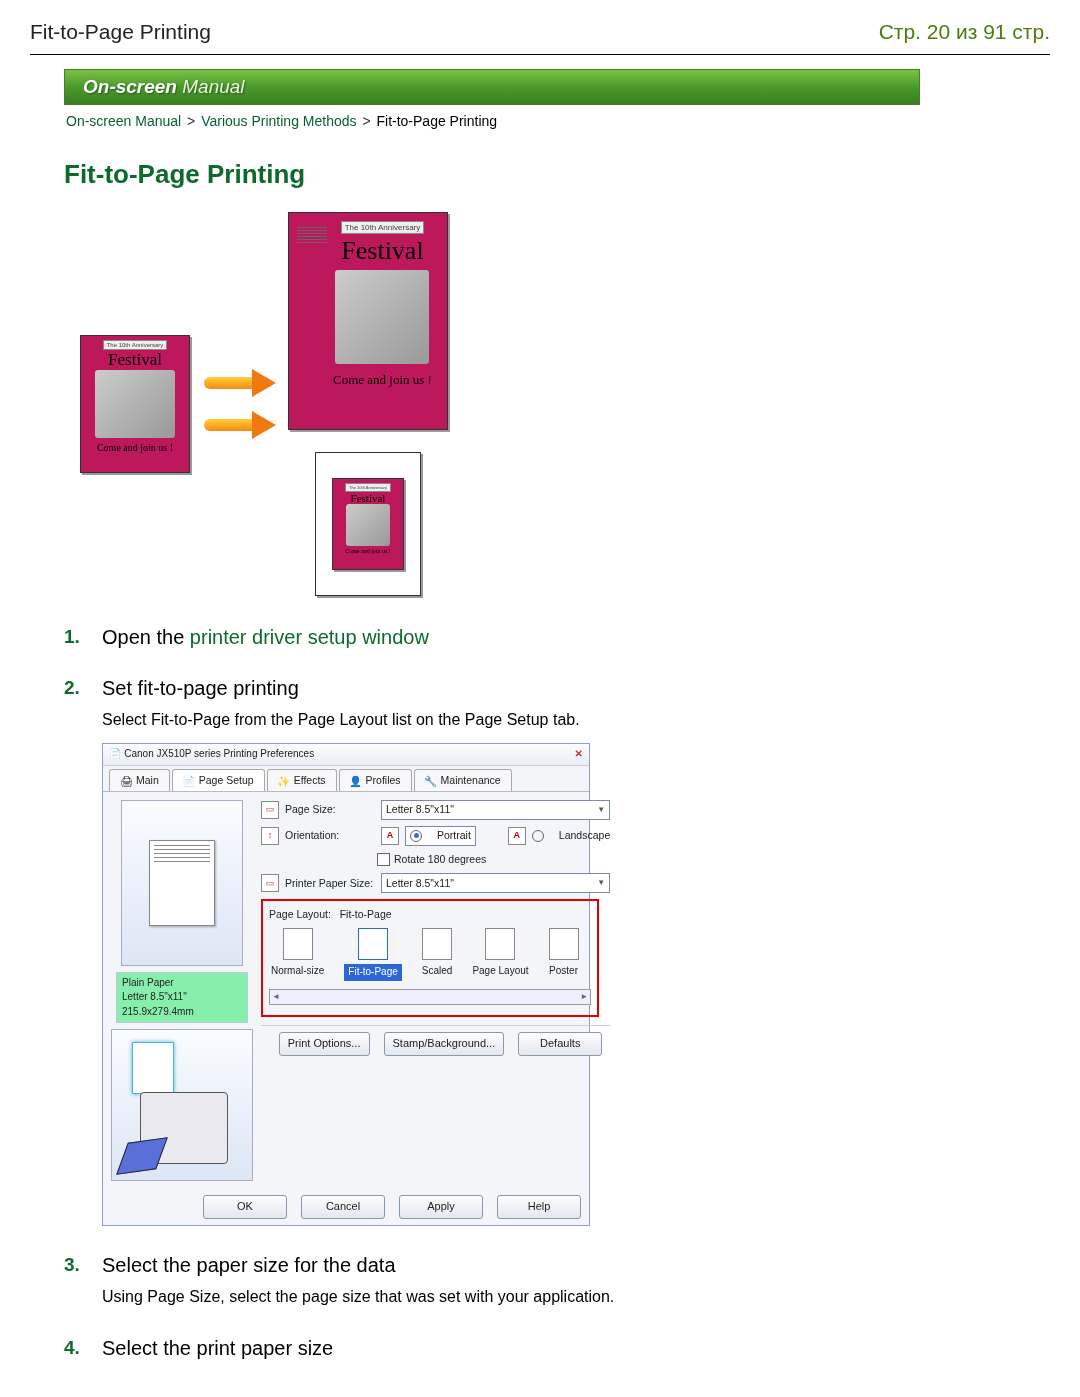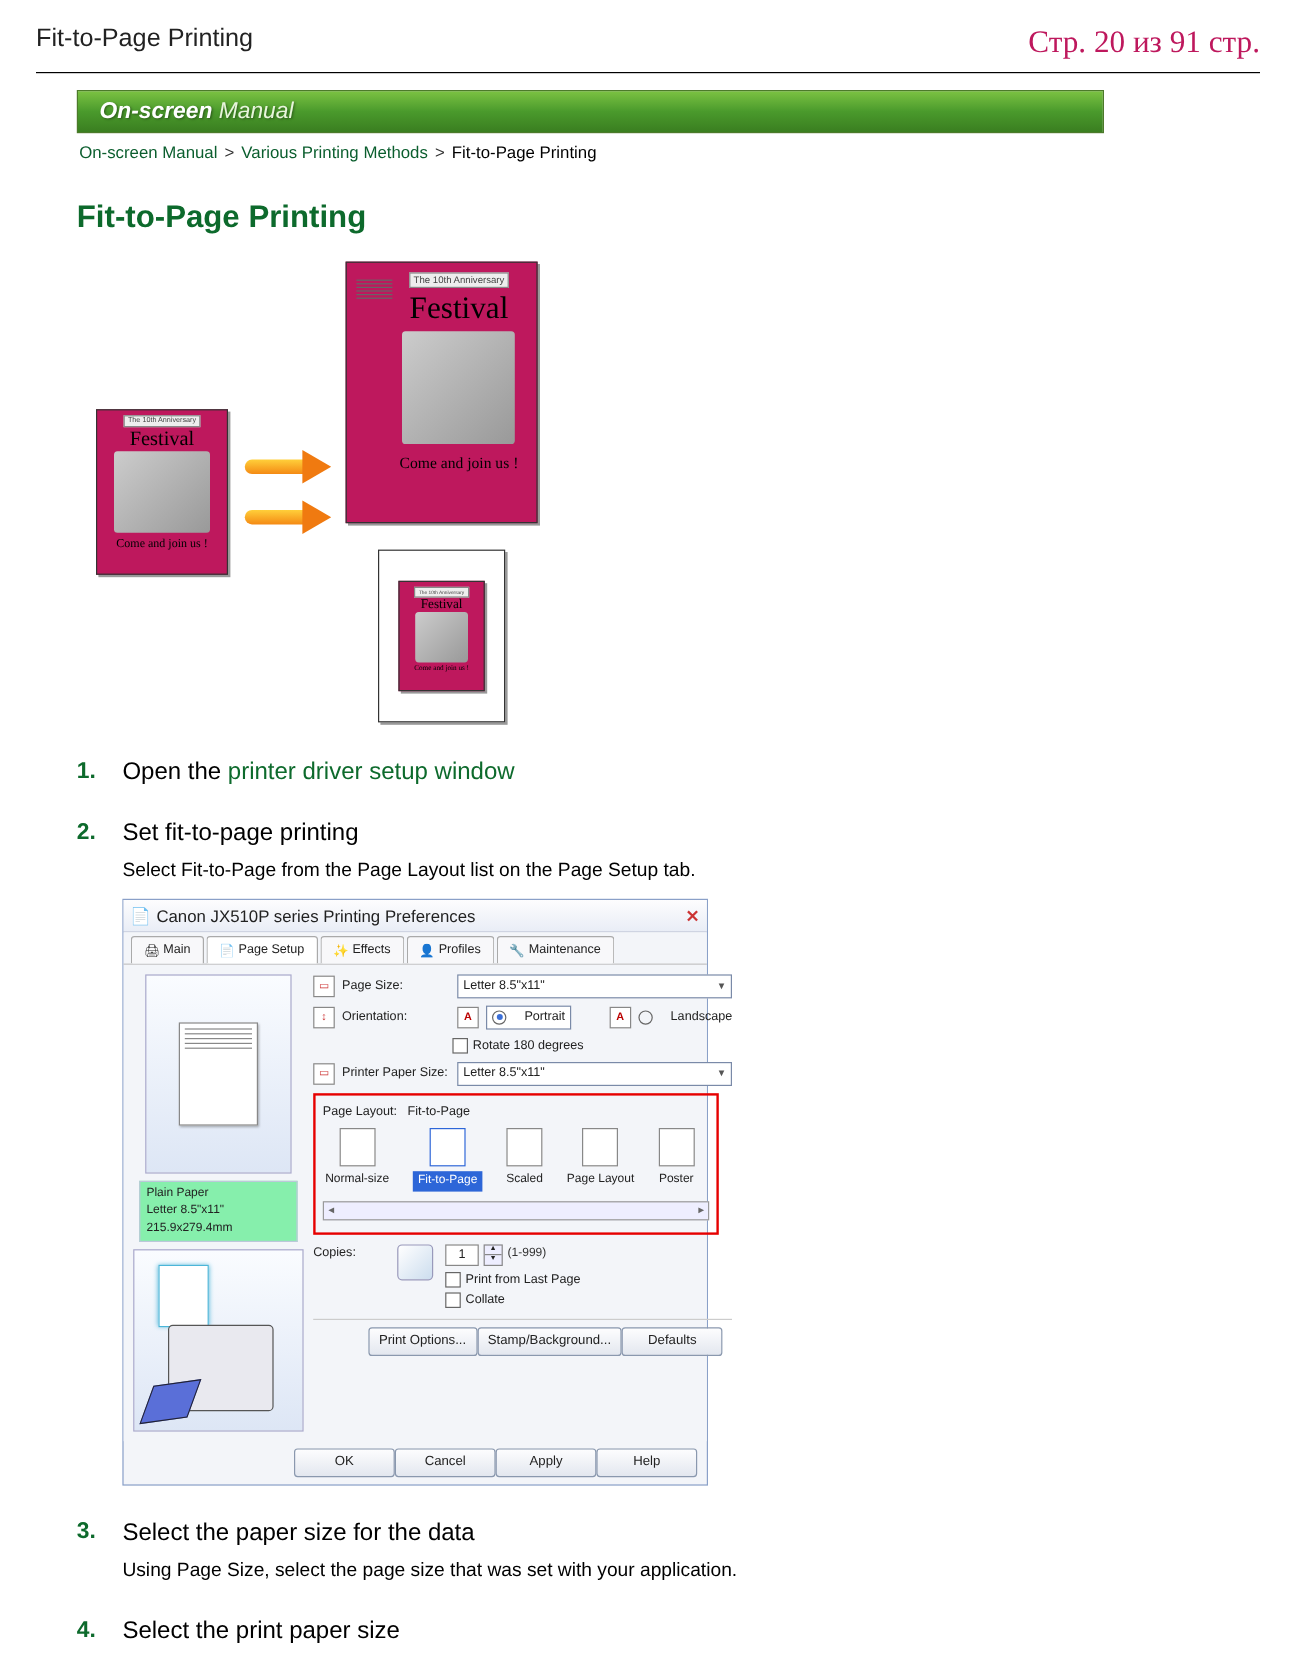--- a/index.html
+++ b/index.html
@@ -21,23 +21,23 @@
     border-bottom: 1px solid #000;
     padding: 2px 0 10px 0;
     margin-bottom: 14px;
   }
   .top-title {
     font-family: "Trebuchet MS", Verdana, sans-serif;
     font-size: 21px;
     color: #222;
   }
   .top-page {
-    font-family: Liberation Serif, serif;
-    font-size: 26px;
-    color: #be185d;
+    font-family: Liberation Sans, sans-serif;
+    font-size: 21px;
+    color: #4d7c0f;
   }
   .content {
     padding-left: 34px;
     padding-right: 130px;
   }
   .banner {
     height: 34px;
     border: 1px solid #4c7a2a;
     background: linear-gradient(to bottom, #7bc242 0%, #4a9a2c 50%, #3a7e20 100%);
     display: flex;
@@ -197,21 +197,21 @@
     background: #f3f5f9;
     font-size: 11px;
     font-family: Tahoma, sans-serif;
     color: #222;
   }
   .dialog-title {
     display:flex; justify-content:space-between; align-items:center;
     padding: 3px 6px;
     background: linear-gradient(to bottom,#fdfdfe,#e9edf6);
     border-bottom: 1px solid #c6cddc;
-    font-size: 14px;
+    font-size: 10px;
   }
   .dialog-title .icons { color:#c33; font-weight:bold; }
   .tabs {
     display:flex; gap:0; padding: 3px 6px 0 6px; background:#f3f5f9;
     border-bottom:1px solid #bbb;
   }
   .tab {
     padding: 3px 10px;
     border: 1px solid #aaa;
     border-bottom: none;
@@ -294,21 +294,21 @@
   .lopt .thumb{width:28px;height:30px;border:1px solid #888;background:#fff;position:relative;}
   .lopt.active .lab{ background:#2d66d8; color:#fff; padding:1px 4px;}
   .hscroll{height:14px;border:1px solid #999;background:#eef;display:flex;align-items:center;justify-content:space-between;font-size:8px;color:#666;padding:0 2px;margin-top:6px;}
   .copies-row{display:flex;align-items:flex-start;gap:10px;margin-top:8px;}
   .copies-row .lbl{font-size:10.5px;width:60px;}
   .copies-row .pages-ico{width:28px;height:28px;border-radius:4px;background:linear-gradient(135deg,#fff,#cde);border:1px solid #99b;}
   .num{ width:26px;height:16px;border:1px solid #888;background:#fff;display:inline-flex;align-items:center;justify-content:center;font-size:10.5px;}
   .spin{width:14px;height:16px;border:1px solid #888;background:#eef;display:inline-flex;flex-direction:column;}
   .spin div{flex:1;border-bottom:1px solid #888;font-size:6px;text-align:center;line-height:7px;}
   .rng{font-size:10px;color:#333;}
-  .btnrow{display:flex;justify-content:flex-end; gap:0; padding:6px 8px;}
+  .btnrow{display:flex;justify-content:flex-end; gap:14px; padding:6px 8px;}
   .btnrow.mid{justify-content:flex-end; border-top:1px solid #ccc; margin-top:8px; padding-top:6px;}
   .wbtn{
     min-width:66px; height:22px; border:1px solid #8a98ae; border-radius:3px;
     background: linear-gradient(to bottom,#fdfdfe,#e3e7ef);
     font-size:11px; display:inline-flex;align-items:center;justify-content:center;
     padding: 0 8px;
   }
 </style>
 </head>
 <body>
@@ -508,42 +508,20 @@
                         <div class="thumb"></div>
                         <span class="lab">Poster</span>
                       </div>
                   </div>
                   <div class="hscroll">
                       <span>◄</span>
                       <span>►</span>
                     </div>
                 </div>
 
-                <div class="copies-row">
-                  <span class="lbl">Copies:</span>
-                  <span class="pages-ico"></span>
-                  <div>
-                    <div style="display:flex;align-items:center;gap:4px;">
-                      <span class="num">1</span>
-                      <span class="spin">
-                          <div>▲</div>
-                          <div style="border:none;">▼</div>
-                        </span>
-                      <span class="rng">(1-999)</span>
-                    </div>
-                    <div class="chk" style="margin-top:4px;">
-                        <span class="box"></span>
-                        <span>Print from Last Page</span>
-                      </div>
-                    <div class="chk" style="margin-top:2px;">
-                        <span class="box"></span>
-                        <span>Collate</span>
-                      </div>
-                  </div>
-                </div>
 
                 <div class="btnrow mid">
                   <span class="wbtn">Print Options...</span>
                   <span class="wbtn">Stamp/Background...</span>
                   <span class="wbtn">Defaults</span>
                 </div>
               </div>
             </div>
             <div class="btnrow">
               <span class="wbtn">OK</span>

